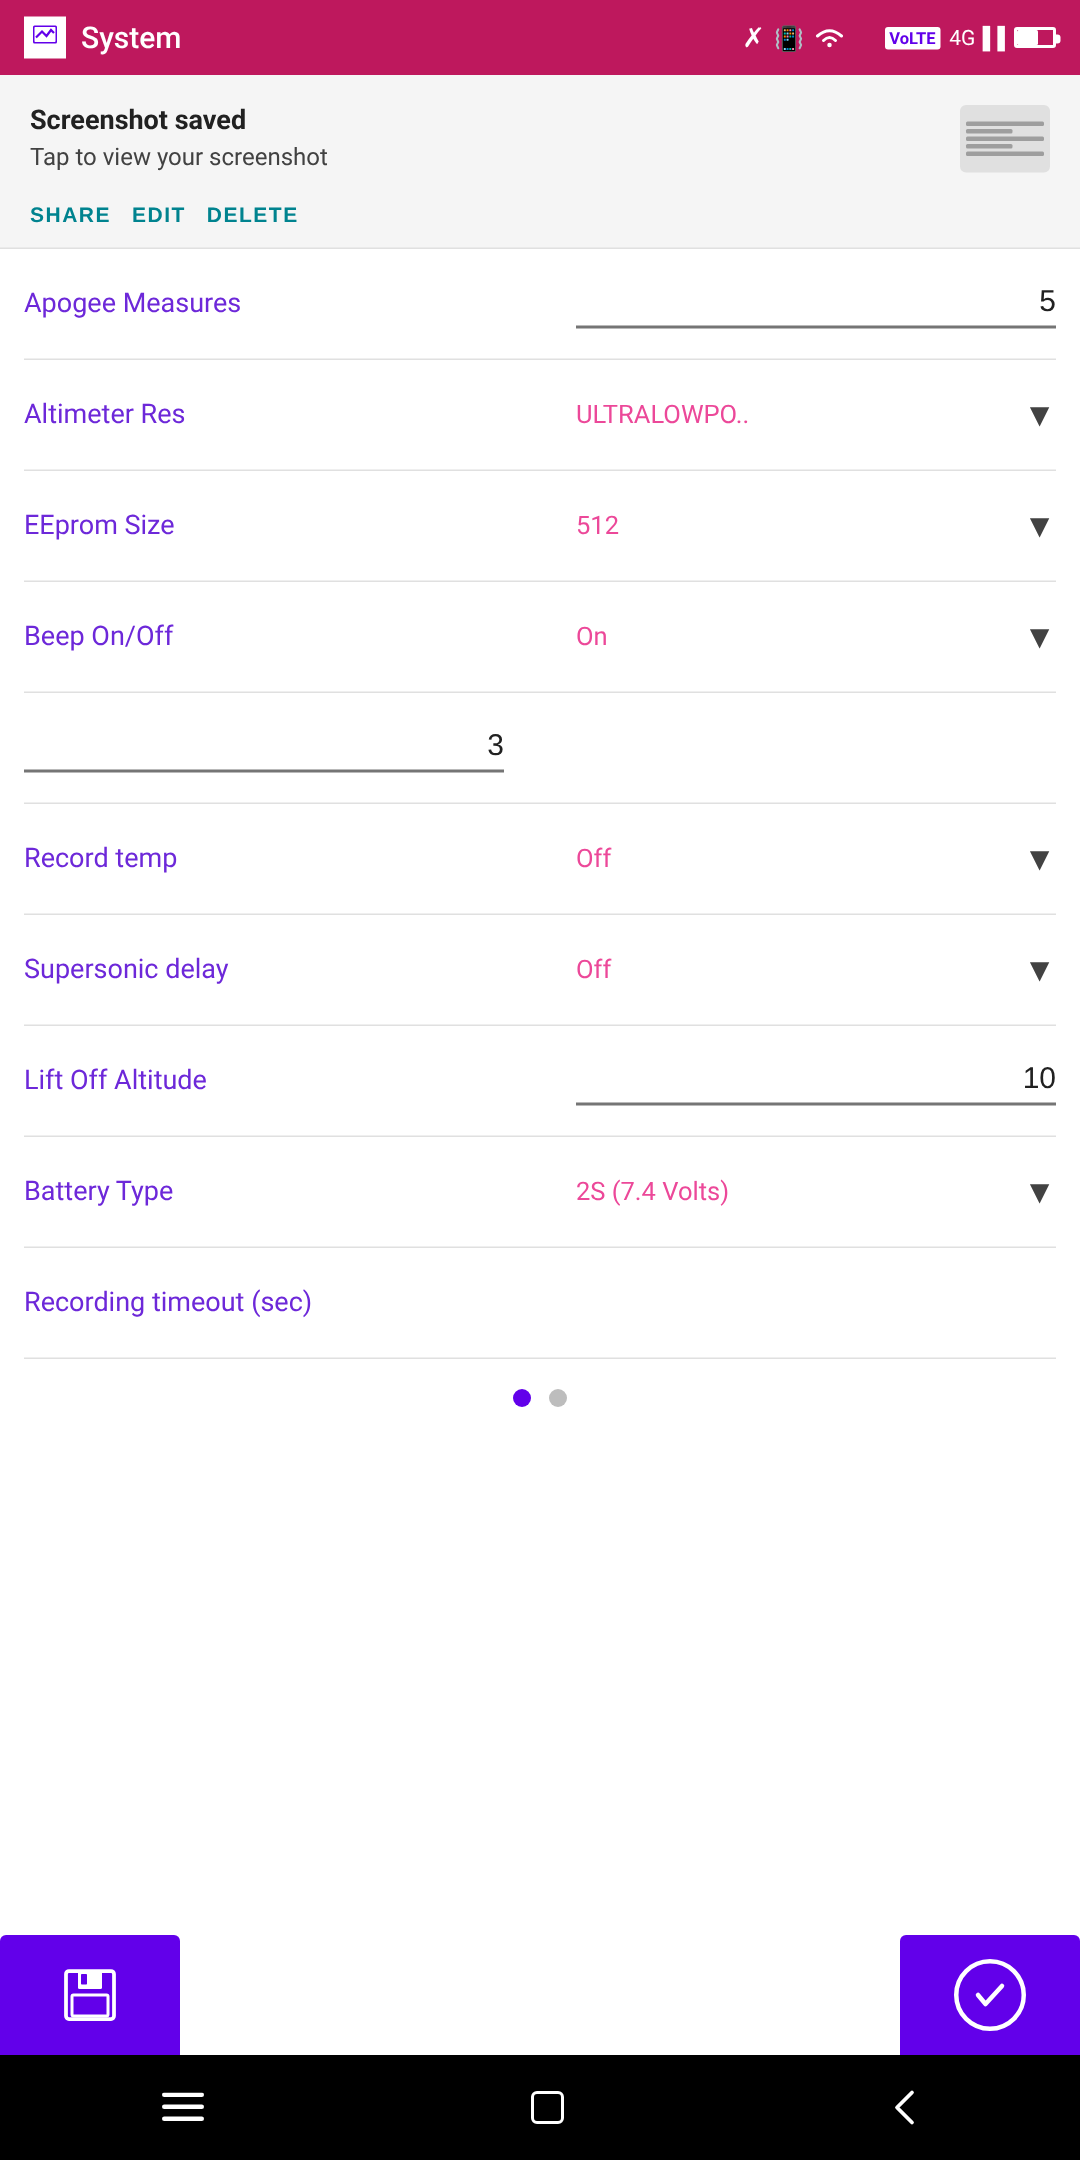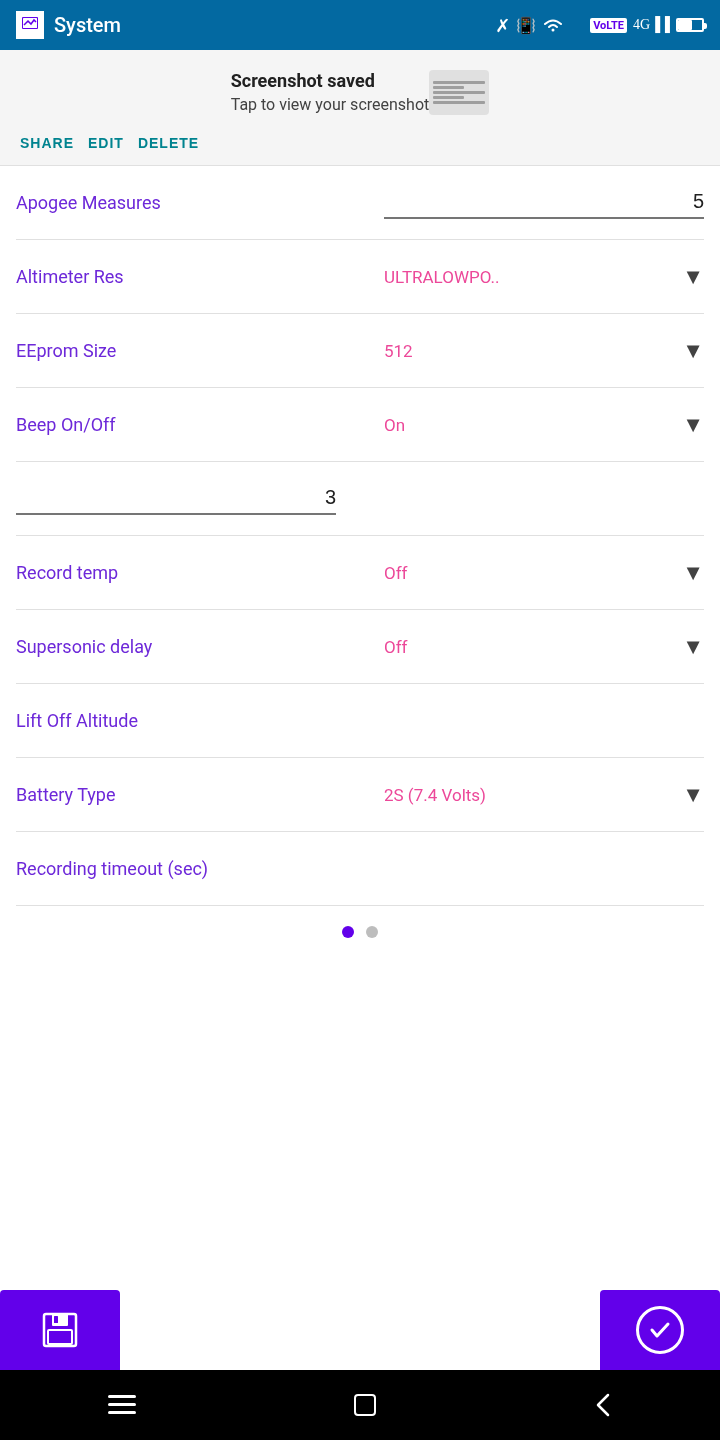--- a/index.html
+++ b/index.html
@@ -8,21 +8,21 @@
       width: 720px;
       min-height: 1440px;
       font-family: 'Roboto', Arial, sans-serif;
       background: #f0f0f0;
       display: flex;
       flex-direction: column;
     }
 
     
     .status-bar {
-      background: #0369a1;
+      background: #be185d;
       color: white;
       height: 50px;
       display: flex;
       align-items: center;
       padding: 0 16px;
       gap: 10px;
     }
     .status-bar-app-icon {
       width: 28px;
       height: 28px;
@@ -70,21 +70,21 @@
     
     .notification-card {
       background: #f5f5f5;
       padding: 20px 20px 10px 20px;
       border-bottom: 1px solid #e0e0e0;
       display: flex;
       flex-direction: column;
     }
     .notification-top {
       display: flex;
-      justify-content: center;
+      justify-content: space-between;
       align-items: flex-start;
     }
     .notification-text h3 {
       font-size: 18px;
       font-weight: 700;
       color: #212121;
     }
     .notification-text p {
       font-size: 16px;
       color: #424242;
@@ -272,21 +272,21 @@
   <div class="status-bar-title">System</div>
   <div class="status-icons">
     <span style="font-size:18px;">✗</span>
     <span style="font-size:16px;">📳</span>
     <svg width="22" height="18" viewBox="0 0 22 18">
       <path d="M11 14 L11 14" stroke="white" stroke-width="3" stroke-linecap="round"></path>
       <path d="M7 11 Q11 7 15 11" stroke="white" stroke-width="2" fill="none" stroke-linecap="round"></path>
       <path d="M3 8 Q11 1 19 8" stroke="white" stroke-width="2" fill="none" stroke-linecap="round"></path>
     </svg>
     <span style="font-size:11px; background:#fff; color:#6200ea; padding:1px 3px; border-radius:2px; font-weight:bold;margin-left:20px;">VoLTE</span>
-    <span style="font-size:14px;font-family:Liberation Serif, serif;">4G▐▐</span>
+    <span style="font-size:14px;">4G▐▐</span>
     <div class="battery-icon">
       <div class="battery-icon-fill"></div>
     </div>
   </div>
 </div>
 
 <div class="notification-card">
   <div class="notification-top">
     <div class="notification-text">
       <h3>Screenshot saved</h3>
@@ -361,20 +361,23 @@
         <div class="setting-label">Supersonic delay</div>
         <div class="setting-value-container">
           <div class="setting-dropdown">
             <span class="setting-dropdown-value">Off</span>
             <span class="dropdown-arrow">▼</span>
           </div>
         </div>
       </div>
       <div class="setting-row">
         <div class="setting-label">Lift Off Altitude</div>
+        <div class="setting-value-container">
+          <input type="text" class="setting-input" value="10" style="">
+        </div>
       </div>
       <div class="setting-row">
         <div class="setting-label">Battery Type</div>
         <div class="setting-value-container">
           <div class="setting-dropdown">
             <span class="setting-dropdown-value">2S (7.4 Volts)</span>
             <span class="dropdown-arrow">▼</span>
           </div>
         </div>
       </div>

